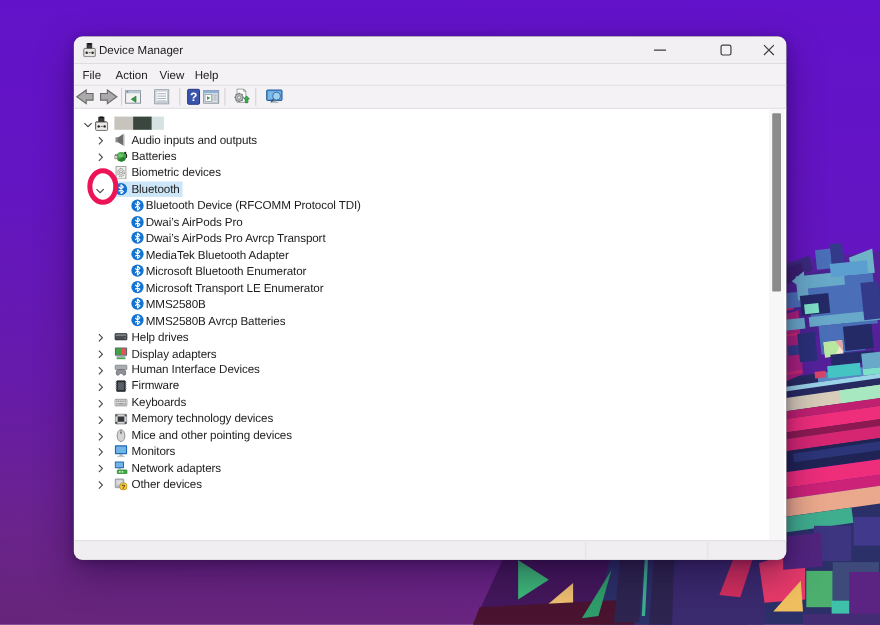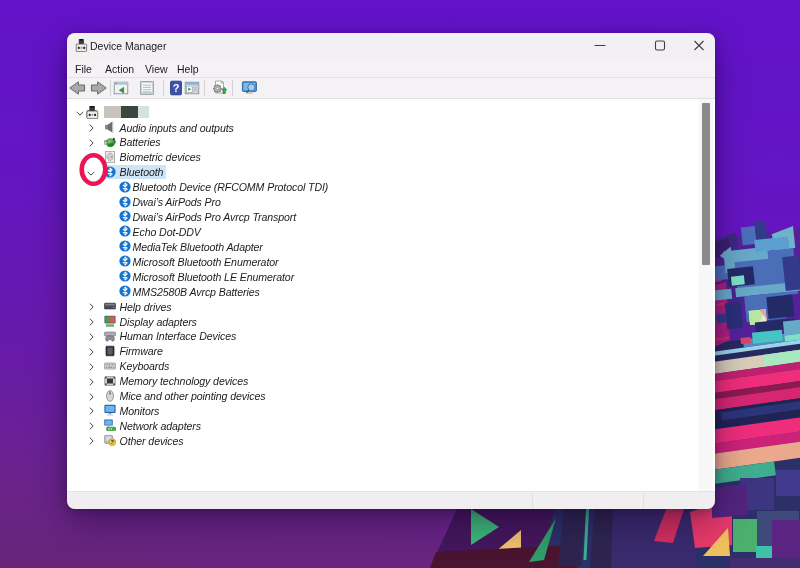--- a/index.html
+++ b/index.html
@@ -14,21 +14,21 @@
 .capbtn { position:absolute; top:0; width:44px; height:25px; }
 #menubar { position:absolute; left:0; top:25px; width:100%; height:20px; background:#f4f2f5; border-bottom:1px solid #e3e1e4; font-size:10.5px; color:#1b1b1b; }
 #menubar span { position:absolute; top:4.5px; }
 #toolbar { position:absolute; left:0; top:45px; width:100%; height:21px; background:#f4f2f5; border-bottom:1px solid #e0dee1; }
 .tbi { position:absolute; top:2px; }
 .tsep { position:absolute; top:2px; width:1px; height:16px; background:#d4d2d5; }
 #content { position:absolute; left:0; top:66px; width:100%; height:392px; background:#fff; overflow:hidden; }
 #statusbar { position:absolute; left:0; top:458px; width:100%; height:18px; background:#f0eef1; border-top:1px solid #e4e2e5; }
 #statusbar .sv { position:absolute; top:1px; width:1px; height:17px; background:#e2e0e3; }
 #tree { position:absolute; left:0; top:6px; width:100%; }
-.row { position:relative; height:14.93px;font-style:italic; }
+.row { position:relative; height:14.93px; }
 .row .txt { position:absolute; top:1.6px; font-size:10.6px; color:#1c1c1c; white-space:nowrap; letter-spacing:-0.1px; }
 .row svg.chev { position:absolute; top:4px; }
 .row svg.ic { position:absolute; top:1px; }
 .hl { position:absolute; left:35px; top:0; height:14.5px; background:#cde6f7; }
 #scroll { position:absolute; right:2px; top:66px; width:14px; height:392px; background:#f7f7f7; }
 #thumb { position:absolute; left:3px; top:4px; width:8px; height:162px; background:#8b8b8b; border-radius:1px;}
 </style></head>
 <body>
 <svg width="0" height="0" style="position:absolute">
 <defs>
@@ -415,39 +415,39 @@
 <div class="row">
           <svg class="ic" style="left:52px" width="12" height="12">
             <use href="#i-bt"></use>
           </svg>
           <span class="txt" style="left:65.5px">Dwai’s AirPods Pro Avrcp Transport</span>
         </div>
 <div class="row">
           <svg class="ic" style="left:52px" width="12" height="12">
             <use href="#i-bt"></use>
           </svg>
-          <span class="txt" style="left:65.5px">Echo Dot-DDV</span>
-        </div>
-<div class="row">
-          <svg class="ic" style="left:52px" width="12" height="12">
-            <use href="#i-bt"></use>
-          </svg>
           <span class="txt" style="left:65.5px">MediaTek Bluetooth Adapter</span>
         </div>
 <div class="row">
           <svg class="ic" style="left:52px" width="12" height="12">
             <use href="#i-bt"></use>
           </svg>
           <span class="txt" style="left:65.5px">Microsoft Bluetooth Enumerator</span>
         </div>
 <div class="row">
           <svg class="ic" style="left:52px" width="12" height="12">
             <use href="#i-bt"></use>
           </svg>
-          <span class="txt" style="left:65.5px">Microsoft Bluetooth LE Enumerator</span>
+          <span class="txt" style="left:65.5px">Microsoft Transport LE Enumerator</span>
+        </div>
+<div class="row">
+          <svg class="ic" style="left:52px" width="12" height="12">
+            <use href="#i-bt"></use>
+          </svg>
+          <span class="txt" style="left:65.5px">MMS2580B</span>
         </div>
 <div class="row">
           <svg class="ic" style="left:52px" width="12" height="12">
             <use href="#i-bt"></use>
           </svg>
           <span class="txt" style="left:65.5px">MMS2580B Avrcp Batteries</span>
         </div>
 <div class="row">
           <svg class="chev" style="left:21.5px" width="5" height="8" viewBox="0 0 5 8">
             <path d="M0.9 0.7 L4.1 4 L0.9 7.3" fill="none" stroke="#454545" stroke-width="1"></path>

